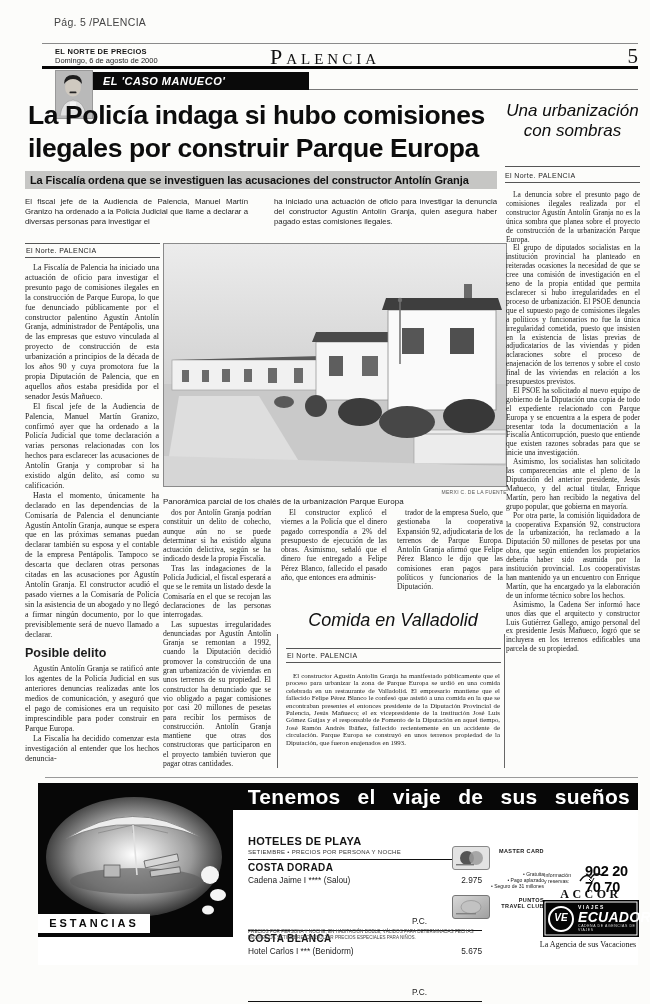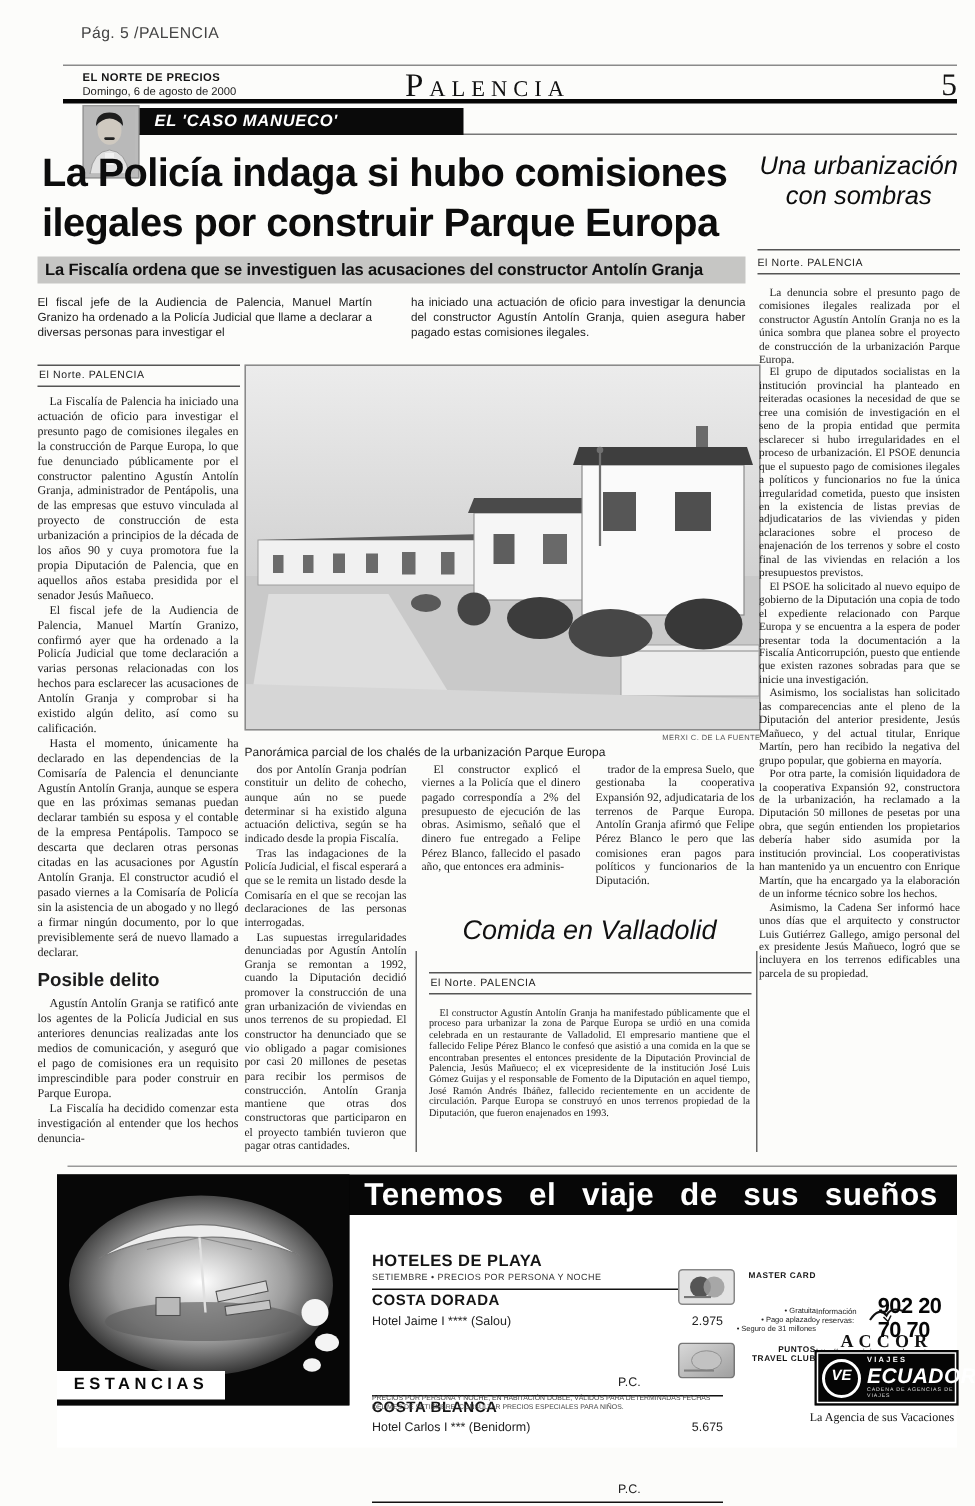--- a/index.html
+++ b/index.html
@@ -76,21 +76,21 @@
                   font:7px "Liberation Sans",sans-serif;letter-spacing:.4px;color:#222;padding:3px 0;}
   .sidebar-body{left:506px;top:191px;width:134px;height:580px;text-align:justify;overflow:hidden;
                 font-size:7.5px;line-height:8.9px;color:#1c1c1c;}
   .sidebar-body p{text-indent:7px;}
 
   
   .ad-sep{left:45px;top:777px;width:593px;height:1px;background:#999;}
   .ad{left:38px;top:783px;width:600px;height:182px;background:#fff;}
   .ad-bar{position:absolute;left:0;top:0;width:600px;height:27px;background:#070707;}
   .ad-slogan{position:absolute;left:200px;top:0;width:392px;height:27px;color:#fff;
-             font:bold 21px/27px "Liberation Sans",sans-serif;text-align:center;
+             font:bold 21px/27px "Liberation Sans",sans-serif;text-align:right;
              word-spacing:11px;letter-spacing:.3px;}
   .ad-img{position:absolute;left:0;top:0;width:195px;height:154px;background:#070707;}
   .estancias{position:absolute;left:0px;top:131px;width:112px;height:19px;background:#fff;
              font:bold 11px/19px "Liberation Sans",sans-serif;letter-spacing:3px;color:#0a0a0a;
              text-align:center;}
   .listings{position:absolute;left:210px;top:52px;width:234px;font-family:"Liberation Sans",sans-serif;}
   .l-title{font-weight:bold;font-size:11px;letter-spacing:.3px;}
   .l-sub{font-size:6px;color:#333;margin:2px 0 4px;letter-spacing:.3px;}
   .hsec{border-top:1.5px solid #111;padding:1px 0 2px;}
   .hregion{font-weight:bold;font-size:10px;letter-spacing:.4px;padding:1px 0;}
@@ -224,21 +224,21 @@
   </div>
   <div class="abs bodycol col2">
       <p>dos por Antolín Granja podrían constituir un delito de cohecho, aunque aún no se puede determinar si ha existido alguna actuación delictiva, según se ha indicado desde la propia Fiscalía.</p>
       <p>Tras las indagaciones de la Policía Judicial, el fiscal esperará a que se le remita un listado desde la Comisaría en el que se recojan las declaraciones de las personas interrogadas.</p>
       <p>Las supuestas irregularidades denunciadas por Agustín Antolín Granja se remontan a 1992, cuando la Diputación decidió promover la construcción de una gran urbanización de viviendas en unos terrenos de su propiedad. El constructor ha denunciado que se vio obligado a pagar comisiones por casi 20 millones de pesetas para recibir los permisos de construcción. Antolín Granja mantiene que otras dos constructoras que participaron en el proyecto también tuvieron que pagar otras cantidades.</p>
     </div>
   <div class="abs bodycol col3">
       <p>El constructor explicó el viernes a la Policía que el dinero pagado correspondía a 2% del presupuesto de ejecución de las obras. Asimismo, señaló que el dinero fue entregado a Felipe Pérez Blanco, fallecido el pasado año, que entonces era adminis-</p>
     </div>
   <div class="abs bodycol col4">
-      <p>trador de la empresa Suelo, que gestionaba la cooperativa Expansión 92, adjudicataria de los terrenos de Parque Europa. Antolín Granja afirmó que Felipe Pérez Blanco le pero que las comisiones eran pagos para políticos y funcionarios de la Diputación.</p>
+      <p>trador de la empresa Suelo, que gestionaba la cooperativa Expansión 92, adjudicataria de los terrenos de Parque Europa. Antolín Granja afirmó que Felipe Pérez Blanco le dijo que las comisiones eran pagos para políticos y funcionarios de la Diputación.</p>
     </div>
 
   <div class="abs box-rule-l"></div>
   <div class="abs box-rule-r"></div>
   <div class="abs box-head">Comida en Valladolid</div>
   <div class="abs byline-block box-byline">El Norte. PALENCIA</div>
   <div class="abs box-body">
       <p>El constructor Agustín Antolín Granja ha manifestado públicamente que el proceso para urbanizar la zona de Parque Europa se urdió en una comida celebrada en un restaurante de Valladolid. El empresario mantiene que el fallecido Felipe Pérez Blanco le confesó que asistió a una comida en la que se encontraban presentes el entonces presidente de la Diputación Provincial de Palencia, Jesús Mañueco; el ex vicepresidente de la institución José Luis Gómez Guijas y el responsable de Fomento de la Diputación en aquel tiempo, José Ramón Andrés Ibáñez, fallecido recientemente en un accidente de circulación. Parque Europa se construyó en unos terrenos propiedad de la Diputación, que fueron enajenados en 1993.</p>
     </div>
 
@@ -287,21 +287,21 @@
     </div>
 
     <div class="listings">
       <div class="l-title">HOTELES DE PLAYA</div>
       <div class="l-sub">SETIEMBRE • PRECIOS POR PERSONA Y NOCHE</div>
       <div>
 
           <div class="hsec">
             <div class="hregion">COSTA DORADA</div>
             <div class="hrow">
-              <span class="hname">Hotel Jaime I **** (Salou)</span>
+              <span class="hname">Cadena Jaime I **** (Salou)</span>
               <span class="hboard">P.C.</span>
               <span class="hprice">2.975</span>
             </div>
           </div>
 
           <div class="hsec">
             <div class="hregion">COSTA BLANCA</div>
             <div class="hrow">
               <span class="hname">Hotel Carlos I *** (Benidorm)</span>
               <span class="hboard">P.C.</span>

